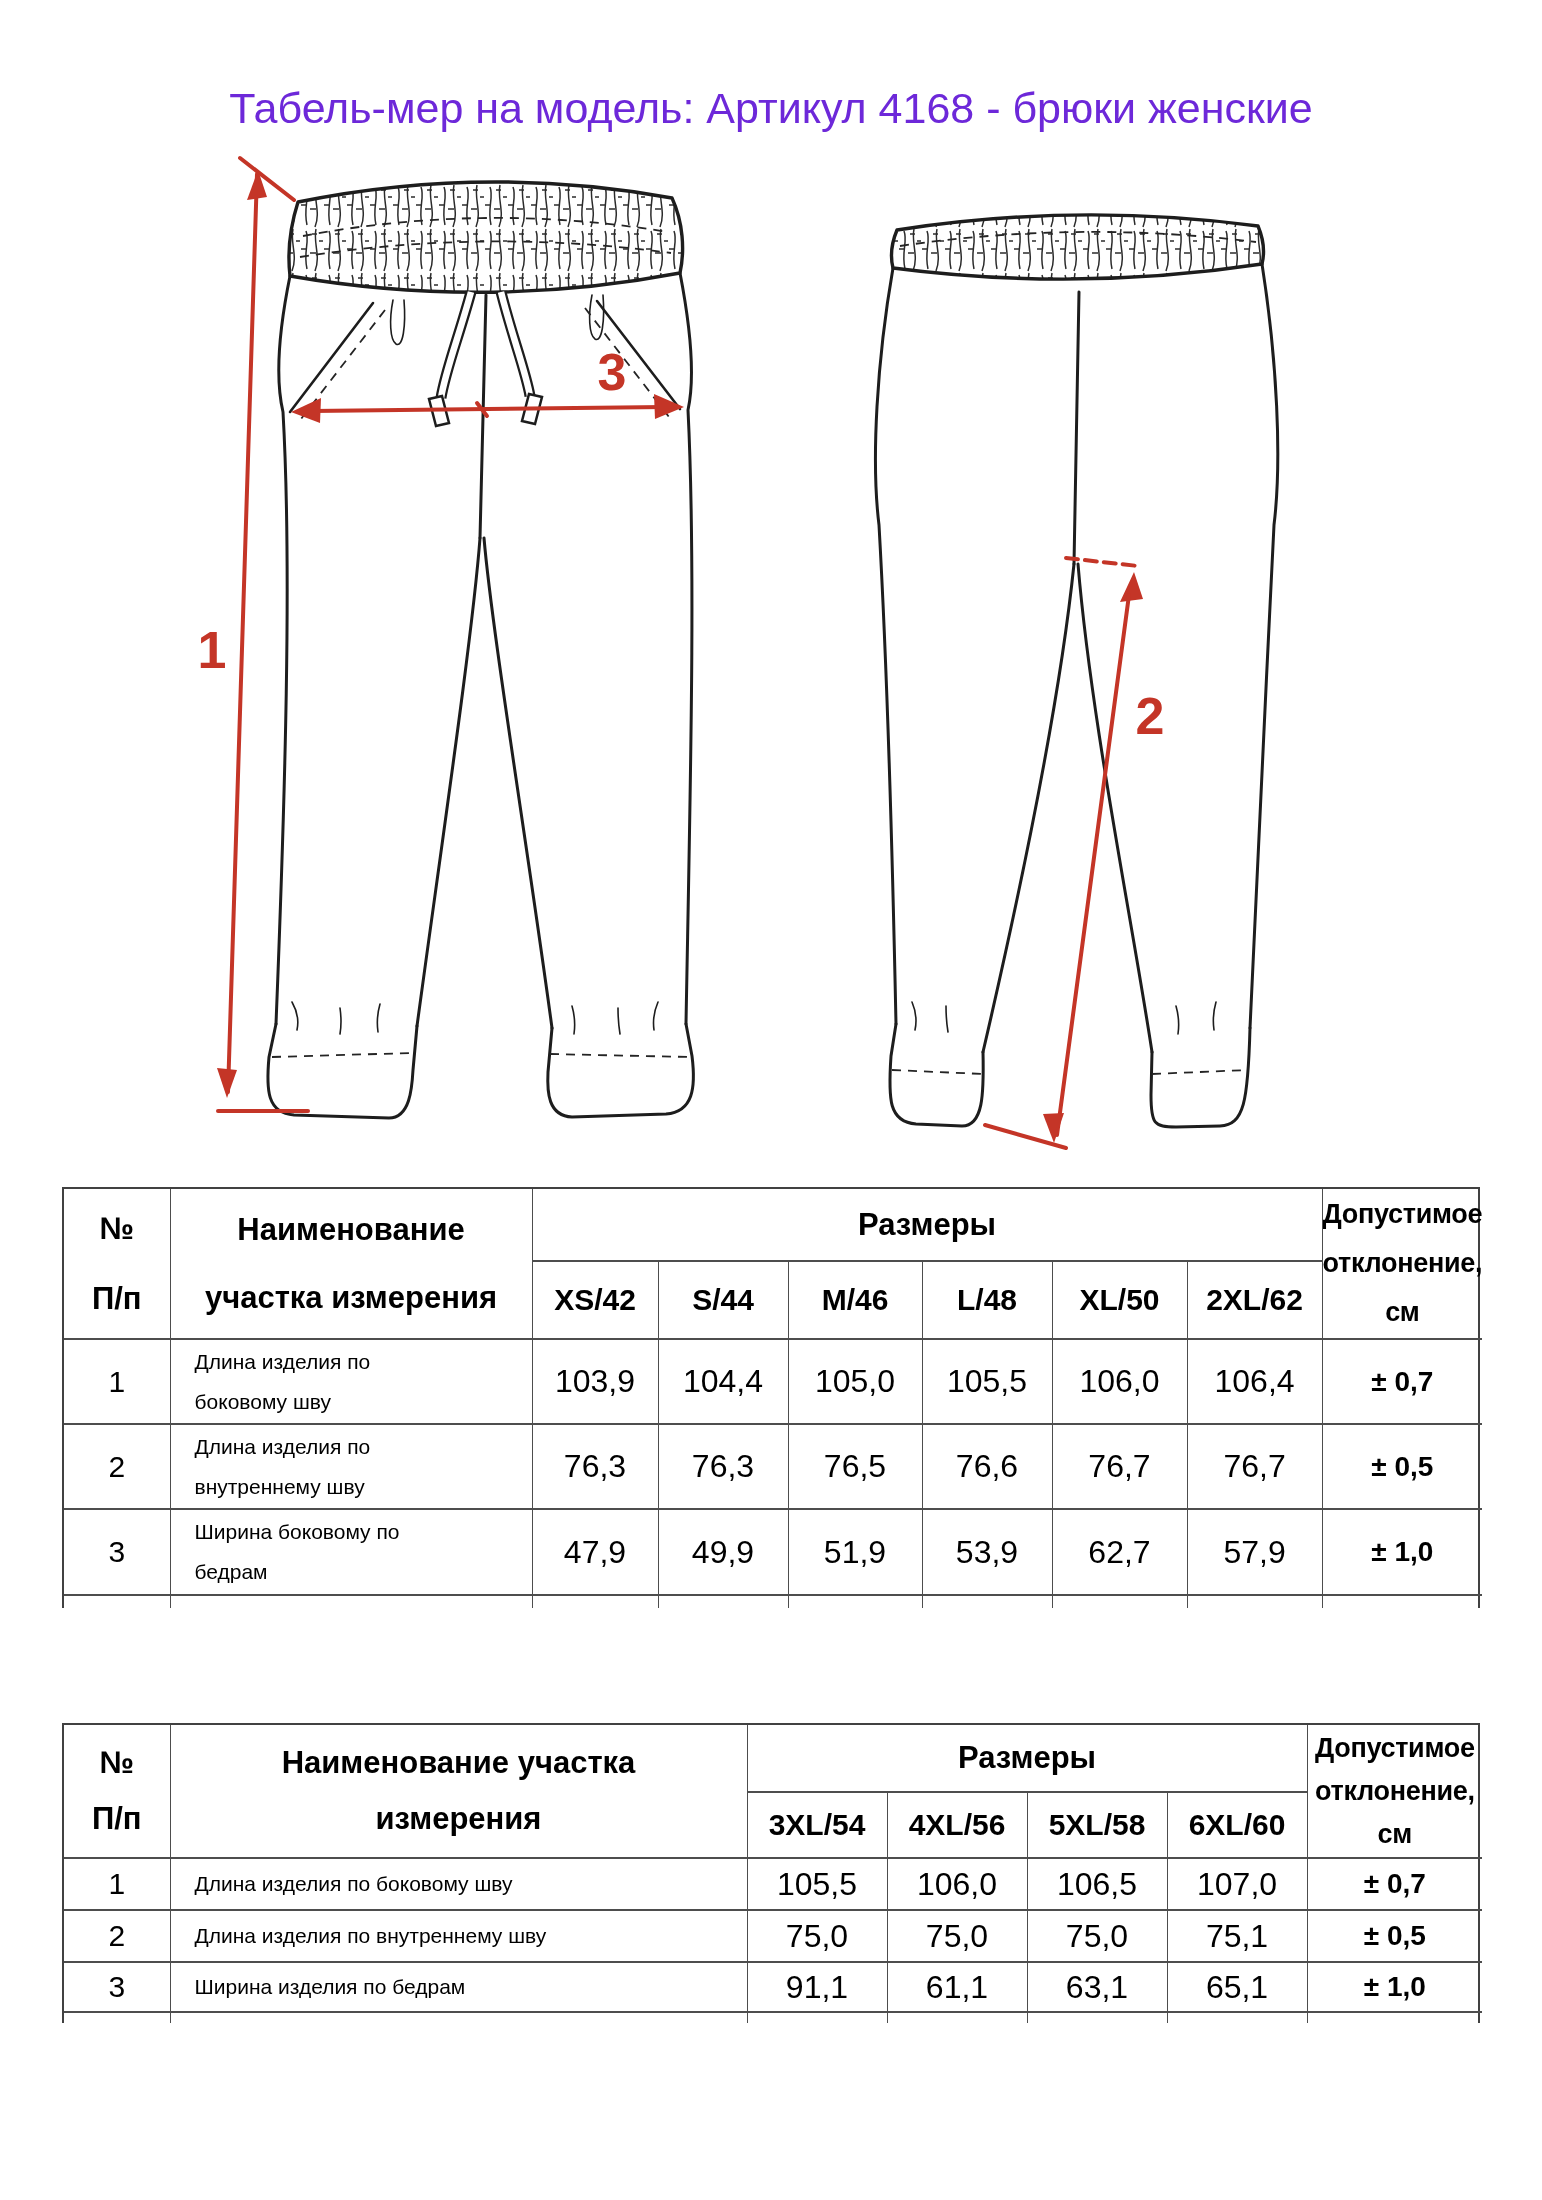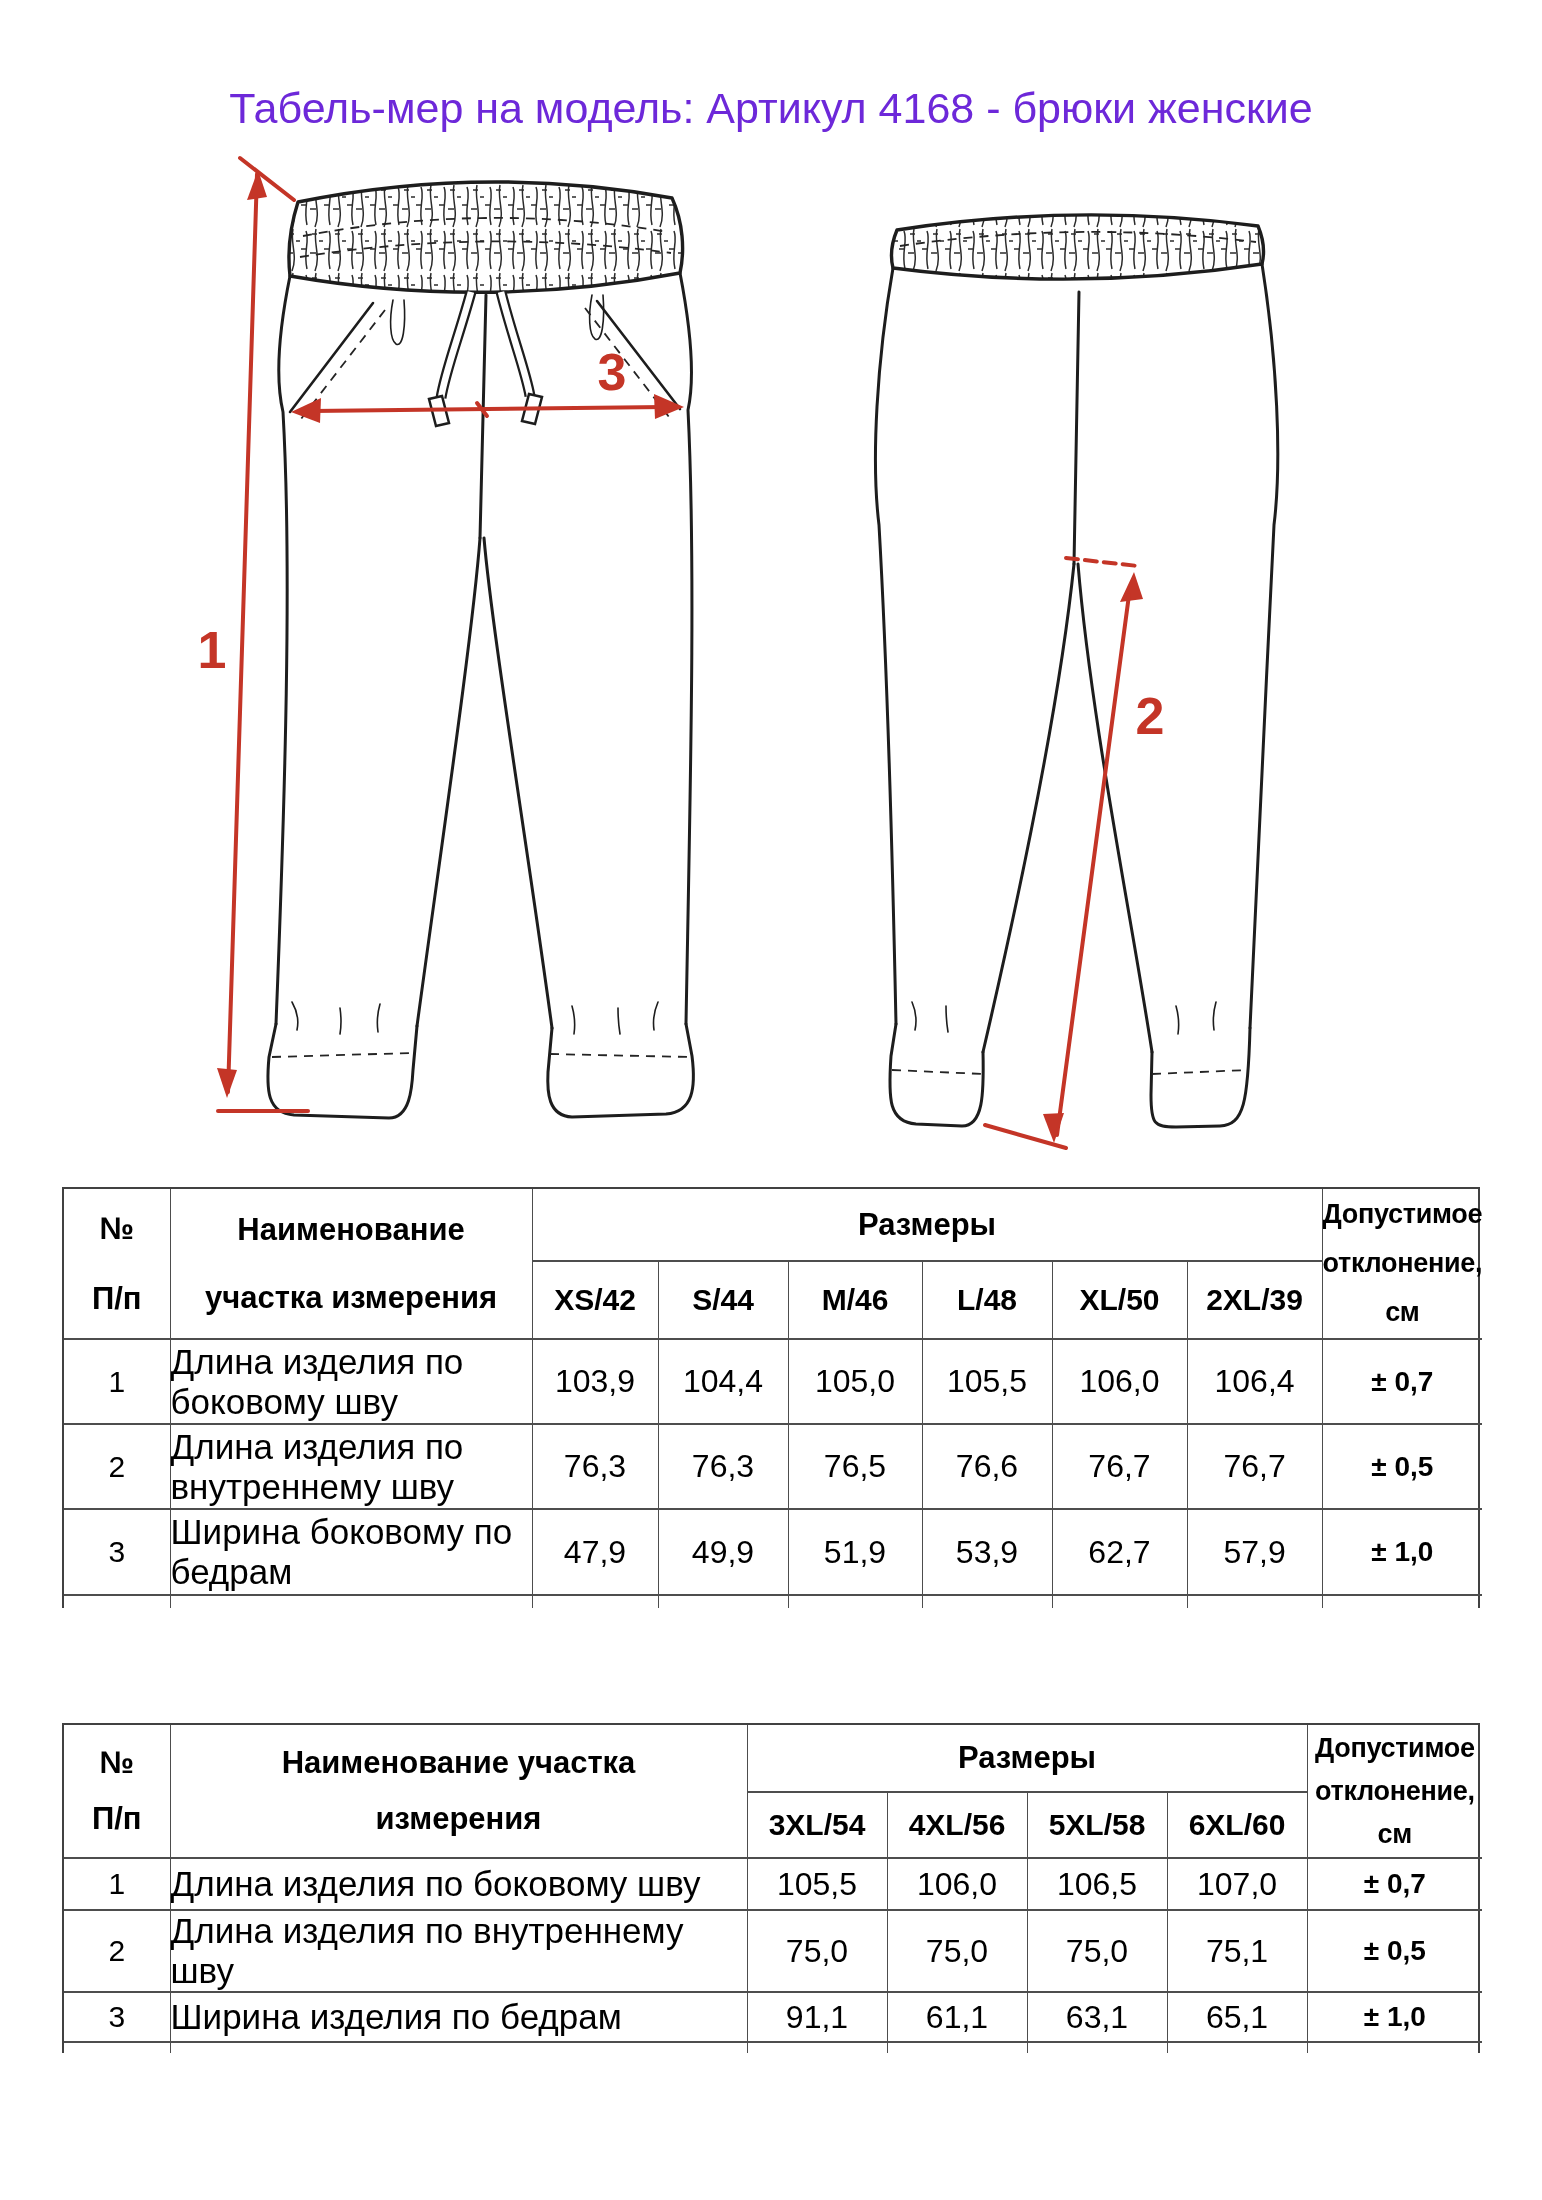--- a/index.html
+++ b/index.html
@@ -36,21 +36,21 @@
   tr.sliver td{border-bottom:none;}
   .no-hdr{font-weight:700;font-size:31px;line-height:70px;}
   #t2 .no-hdr{line-height:56px;}
   .name-hdr{font-weight:700;font-size:31px;line-height:68px;}
   #t2 .name-hdr{line-height:56px;}
   .sizes-title{font-weight:700;font-size:31px;}
   .size-hdr{font-weight:700;font-size:30px;}
   .tol-hdr{font-weight:700;font-size:27px;line-height:49px;letter-spacing:-0.3px;}
   #t2 .tol-hdr{line-height:43px;}
   .no-cell{font-size:30px;}
-  .name-cell{text-align:left;padding-left:0;font-size:35px;line-height:40px;}
+  .name-cell{text-align:left;padding-left:24px;font-size:21px;line-height:40px;}
   #t2 .name-cell{line-height:normal;}
   .val{font-size:32px;}
   .tol-cell{font-weight:700;font-size:28px;}
 </style>
 </head>
 <body>
 
 <div class="page-title">Табель-мер на модель: Артикул 4168 - брюки женские</div>
 
 <svg class="drawing" viewBox="0 0 1280 1010">
@@ -190,21 +190,21 @@
           <span>отклонение,</span><br>
           <span>см</span>
         </td>
       </tr>
       <tr style="height:78px">
         <td class="size-hdr">XS/42</td>
         <td class="size-hdr">S/44</td>
         <td class="size-hdr">M/46</td>
         <td class="size-hdr">L/48</td>
         <td class="size-hdr">XL/50</td>
-        <td class="size-hdr">2XL/39</td>
+        <td class="size-hdr">2XL/62</td>
       </tr>
     </thead>
     <tbody>
       <tr style="height:85px">
         <td class="no-cell">1</td>
         <td class="name-cell">
           <span>Длина изделия по</span><br>
           <span>боковому шву</span>
         </td>
         <td class="val">103,9</td>

